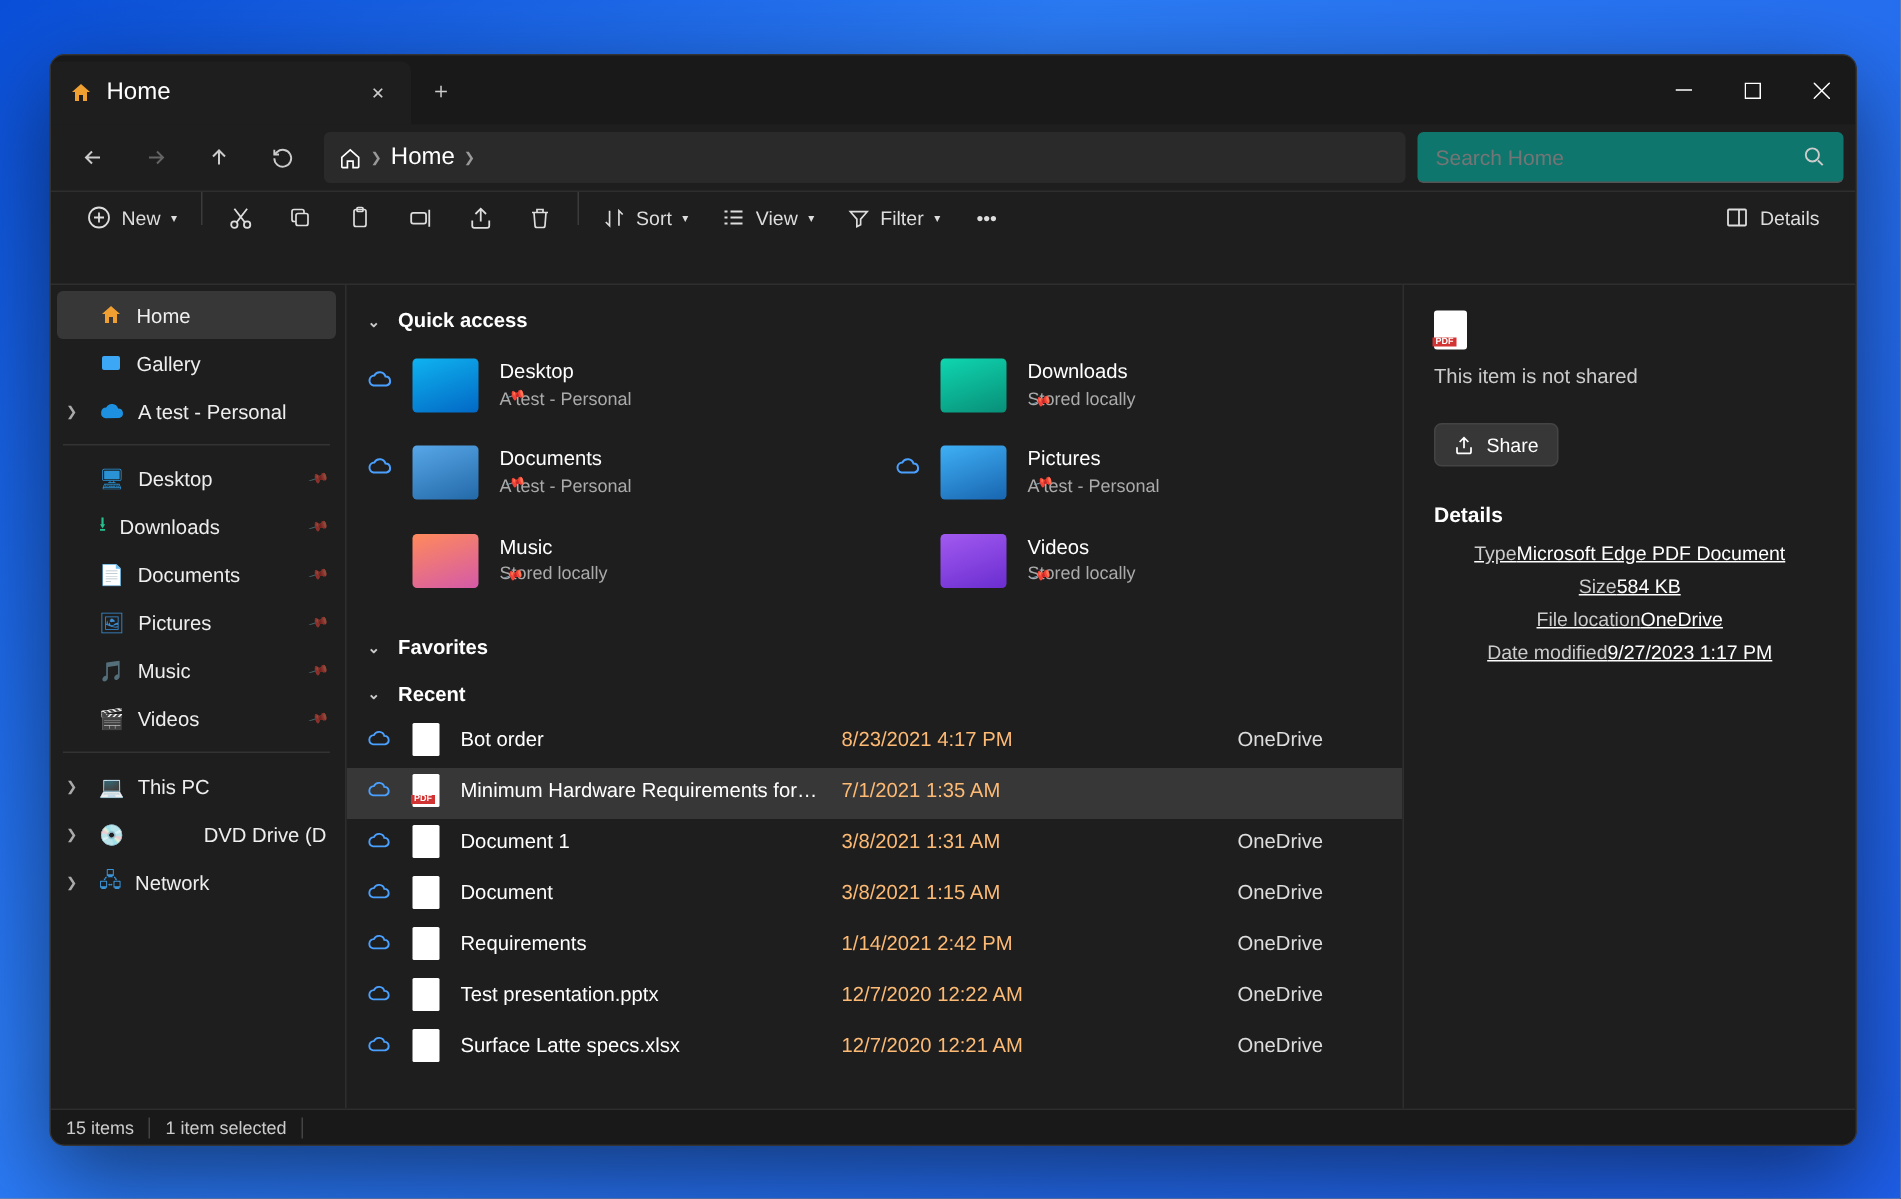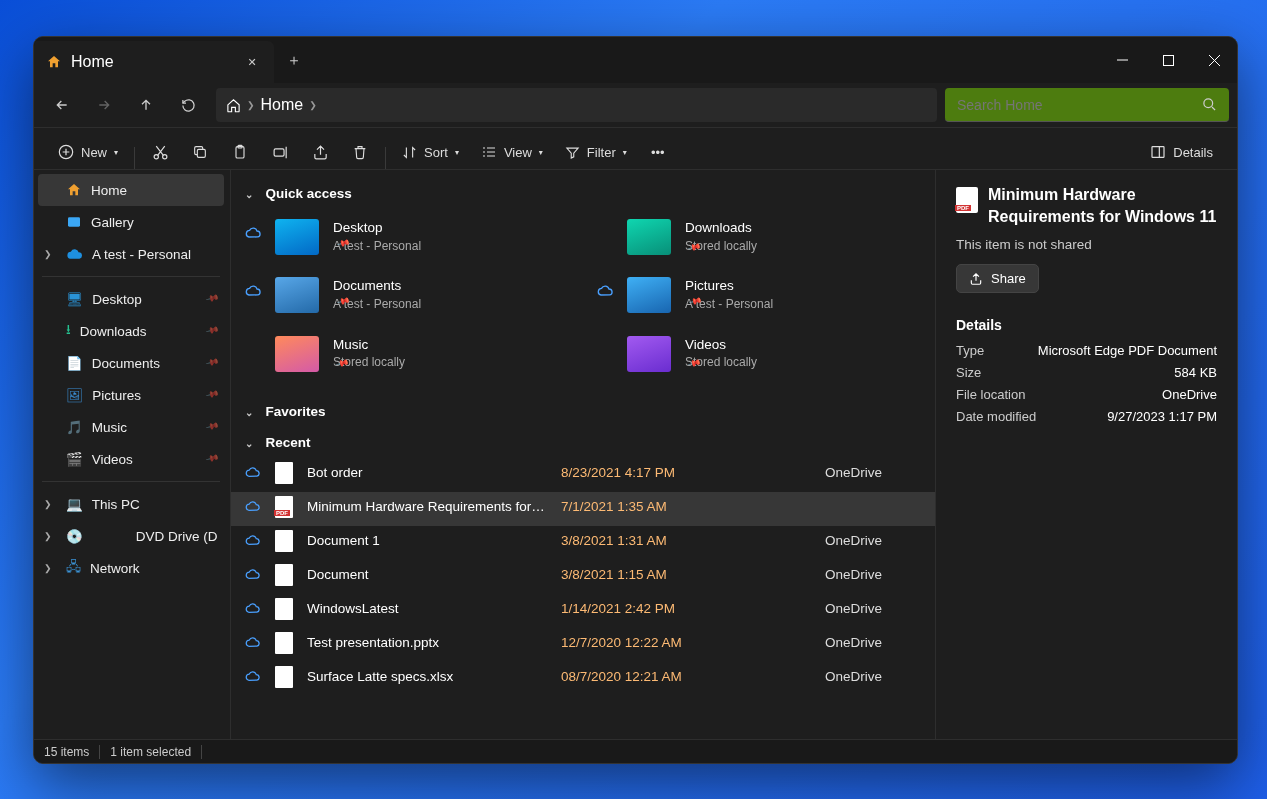--- a/index.html
+++ b/index.html
@@ -10,24 +10,24 @@
   .tab { width:240px; background:#1e1e1e; border-top-right-radius:6px; display:flex; align-items:center; padding:0 10px 0 12px; gap:9px; margin-top:4px; }
   .tab .close { margin-left:auto; width:24px; height:24px; display:flex; align-items:center; justify-content:center; color:#ccc; font-size:11px; }
   .addtab { width:40px; display:flex; align-items:center; justify-content:center; color:#ccc; font-size:15px;}
   .winctrls { margin-left:auto; display:flex; }
   .winbtn { width:46px; display:flex; align-items:center; justify-content:center; color:#fff; }
 
   .addrbar { height:44px; display:flex; align-items:center; padding:0 8px; gap:2px; background:#1e1e1e;}
   .ibtn { width:40px; height:36px; display:flex; align-items:center; justify-content:center; color:#ccc; border-radius:4px; }
   .ibtn.dis { opacity:.4; }
   .crumbs { flex:1; height:34px; background:#2a2a2a; border-radius:4px; margin:0 6px; display:flex; align-items:center; padding:0 10px; gap:6px; color:#fff; }
-  .search { width:284px; height:34px; background:#4d7c0f; border-radius:4px; display:flex; align-items:center; padding:0 12px; gap:8px; color:#999; border-bottom:1px solid #555;}
+  .search { width:284px; height:34px; background:#0f766e; border-radius:4px; display:flex; align-items:center; padding:0 12px; gap:8px; color:#999; border-bottom:1px solid #555;}
   .search input { background:transparent; border:none; outline:none; color:#fff; flex:1; font-size:14px;}
 
-  .toolbar { height:43px; border-top:1px solid #2e2e2e; border-bottom:1px solid #2e2e2e; display:flex; align-items:flex-end; padding:0 14px; gap:2px; background:#1e1e1e;}
+  .toolbar { height:63px; border-top:1px solid #2e2e2e; border-bottom:1px solid #2e2e2e; display:flex; align-items:flex-start; padding:0 14px; gap:2px; background:#1e1e1e;}
   .tbtn { height:34px; padding:0 10px; display:flex; align-items:center; gap:7px; color:#ddd; font-size:13px; border-radius:4px;}
   .tbtn.icon-only { padding:0; width:38px; justify-content:center;}
   .divider { width:1px; height:22px; background:#3a3a3a; margin:0 4px;}
   .spacer { flex:1; }
 
   .body { flex:1; display:flex; overflow:hidden;}
   .sidebar { width:197px; padding:4px 6px 4px 4px; overflow-y:auto; border-right:1px solid #2e2e2e; font-size:13.5px;}
   .sitem { height:32px; display:flex; align-items:center; gap:9px; padding:0 6px 0 28px; border-radius:4px; color:#eee; position:relative;}
   .sitem.active { background:#373737;}
   .sitem .pin { margin-left:auto; opacity:.5; font-size:9px; transform:rotate(30deg);}
@@ -60,25 +60,25 @@
   .rdate { flex:0 0 250px; color:#fdba74;}
   .rloc { flex:1; text-align:left; color:#ddd;}
 
   .details { width:302px; border-left:1px solid #2e2e2e; padding:14px 20px; overflow-y:auto; font-size:13.5px;}
   .preview { height:200px; display:flex; align-items:center; justify-content:center; border-bottom:1px solid #333; margin:-14px -20px 14px;}
   .bigpdf { width:64px;}
   .det-head { display:flex; gap:10px; margin-bottom:10px;}
   .det-head .mini{ width:22px; height:26px; background:#fff; border-radius:2px; flex-shrink:0; position:relative; margin-top:3px;}
   .det-head .mini::after{content:"PDF";position:absolute;bottom:2px;left:-1px;background:#d23333;color:#fff;font-size:6px;font-weight:700;padding:0 2px;}
   .det-title { font-weight:600; font-size:16px; line-height:1.35;}
-  .sharenote{ color:#ccc; margin:8px 0 12px;}
+  .sharenote{ color:#ccc; margin:8px 0 24px;}
   .sharebtn{ display:inline-flex; align-items:center; gap:8px; background:#373737; border:1px solid #444; border-radius:5px; padding:6px 12px; font-size:13px;}
   .det-section{ margin-top:24px;}
   .det-section h4{ font-size:14px; margin-bottom:10px;}
-  .drow{ display:flex; justify-content:space-between; margin:7px 0; font-size:13px;}
+  .drow{ display:flex; justify-content:center; margin:7px 0; font-size:13px;text-decoration:underline;}
   .drow .k{color:#ccc;}
   .drow .v{color:#fff; text-align:right;}
 
   .status { height:24px; border-top:1px solid #2e2e2e; background:#191919; display:flex; align-items:center; padding:0 10px; gap:10px; font-size:12px; color:#ccc;}
   .status .sep{width:1px;height:14px;background:#444;}
 
   svg { display:block; }
 </style>
 </head>
 <body>
@@ -448,21 +448,21 @@
             <span class="rdate">3/8/2021 1:15 AM</span>
             <span class="rloc">OneDrive</span>
           </div>
           <div class="recent-row">
             <span class="cloud">
               <svg width="15" height="15" viewBox="0 0 24 24" fill="none" stroke="currentColor" stroke-width="2">
                 <path d="M6 18a5 5 0 0 1 .8-9.9A6 6 0 0 1 18 9a4.5 4.5 0 0 1 1 8.9z"></path>
               </svg>
             </span>
             <div class="fileicon"></div>
-            <span class="rname">WindowsLatest</span>
+            <span class="rname">Requirements</span>
             <span class="rdate">1/14/2021 2:42 PM</span>
             <span class="rloc">OneDrive</span>
           </div>
           <div class="recent-row">
             <span class="cloud">
               <svg width="15" height="15" viewBox="0 0 24 24" fill="none" stroke="currentColor" stroke-width="2">
                 <path d="M6 18a5 5 0 0 1 .8-9.9A6 6 0 0 1 18 9a4.5 4.5 0 0 1 1 8.9z"></path>
               </svg>
             </span>
             <div class="fileicon"></div>
@@ -471,30 +471,29 @@
             <span class="rloc">OneDrive</span>
           </div>
           <div class="recent-row">
             <span class="cloud">
               <svg width="15" height="15" viewBox="0 0 24 24" fill="none" stroke="currentColor" stroke-width="2">
                 <path d="M6 18a5 5 0 0 1 .8-9.9A6 6 0 0 1 18 9a4.5 4.5 0 0 1 1 8.9z"></path>
               </svg>
             </span>
             <div class="fileicon"></div>
             <span class="rname">Surface Latte specs.xlsx</span>
-            <span class="rdate">08/7/2020 12:21 AM</span>
+            <span class="rdate">12/7/2020 12:21 AM</span>
             <span class="rloc">OneDrive</span>
           </div>
         </div>
     </div>
 
     <div class="details">
       <div class="det-head">
         <div class="mini"></div>
-        <div class="det-title">Minimum Hardware Requirements for Windows 11</div>
       </div>
       <div class="sharenote">This item is not shared</div>
       <div class="sharebtn">
         <span>
             <svg width="14" height="14" viewBox="0 0 24 24" fill="none" stroke="currentColor" stroke-width="2">
               <path d="M4 14v5a2 2 0 0 0 2 2h12a2 2 0 0 0 2-2v-5M12 3v12M7 8l5-5 5 5"></path>
             </svg>
           </span>
         <span>Share</span>
       </div>

